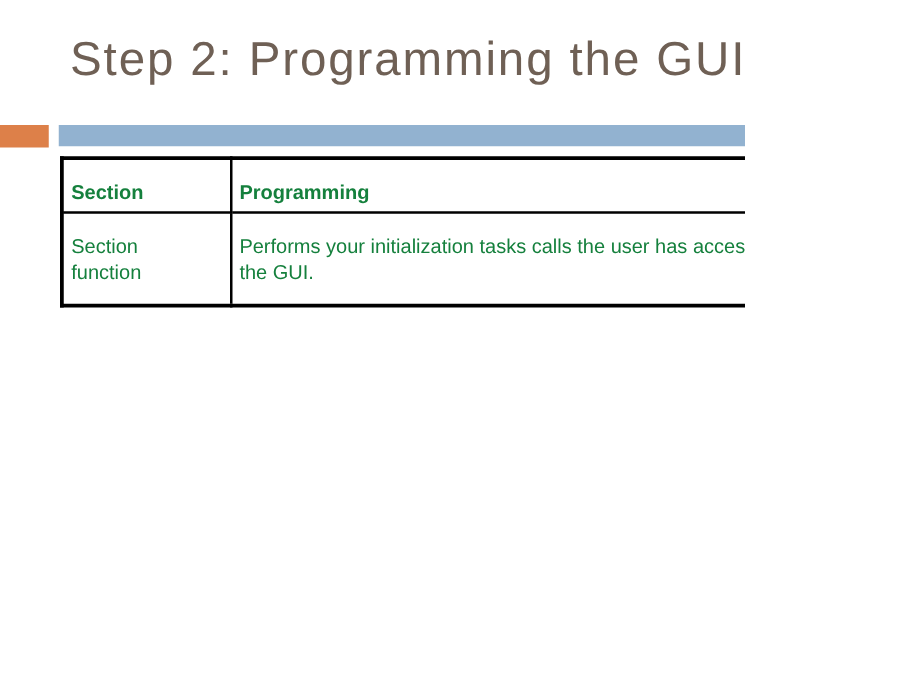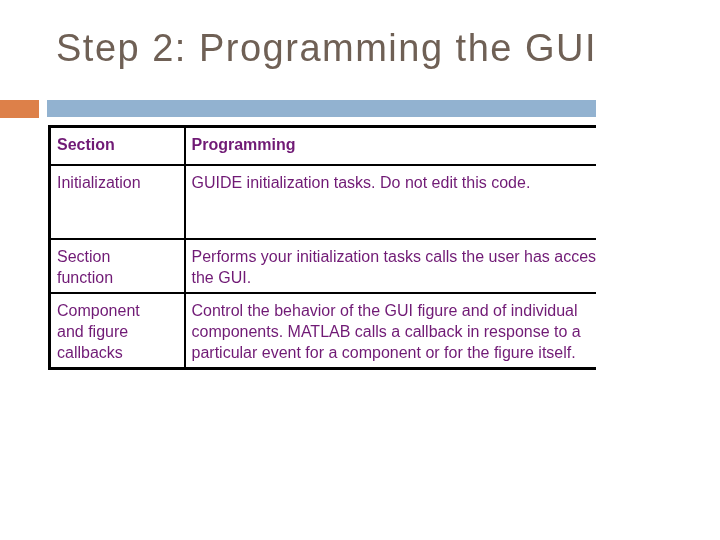--- a/index.html
+++ b/index.html
@@ -53,24 +53,24 @@
     table-layout: fixed;
     background: #FFFFFF;
     border: 3px solid #000000;
   }
 
   .gui-table th,
   .gui-table td {
     border: 2px solid #000000;
     vertical-align: top;
     text-align: left;
-    padding: 6px 6px 4px 6px;
+    padding: 16px 6px 4px 6px;
     font-size: 16px;
     line-height: 21px;
-    color: #701a75;
+    color: #15803d;
     font-weight: 400;
     overflow: hidden;
   }
 
   .gui-table th { font-weight: 700; }
 
   .col-section { width: 135px; }
   .col-description { width: 507px; }
 
   .section-text { max-width: 112px; }
@@ -105,38 +105,22 @@
           <div class="section-text">Section</div>
         </th>
         <th>
           <div class="desc-text">Programming</div>
         </th>
       </tr>
     </thead>
     <tbody>
       <tr>
         <td>
-          <div class="section-text">Initialization</div>
-        </td>
-        <td>
-          <div class="desc-text">GUIDE initialization tasks. Do not edit this code.</div>
-        </td>
-      </tr>
-      <tr>
-        <td>
           <div class="section-text">Section function</div>
         </td>
         <td>
           <div class="desc-text">Performs your initialization tasks calls the user has access to the GUI.</div>
-        </td>
-      </tr>
-      <tr>
-        <td>
-          <div class="section-text">Component and figure callbacks</div>
-        </td>
-        <td>
-          <div class="desc-text">Control the behavior of the GUI figure and of individual components. MATLAB calls a callback in response to a particular event for a component or for the figure itself.</div>
         </td>
       </tr>
     </tbody>
   </table>
 
 </div>
 
 </body></html>

